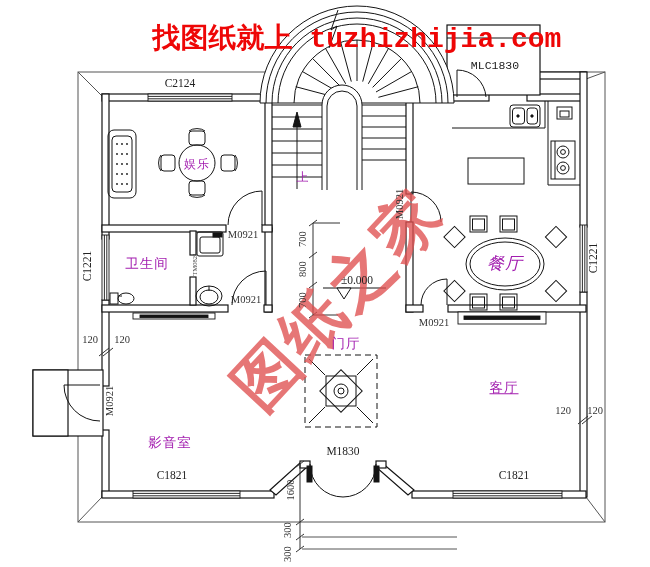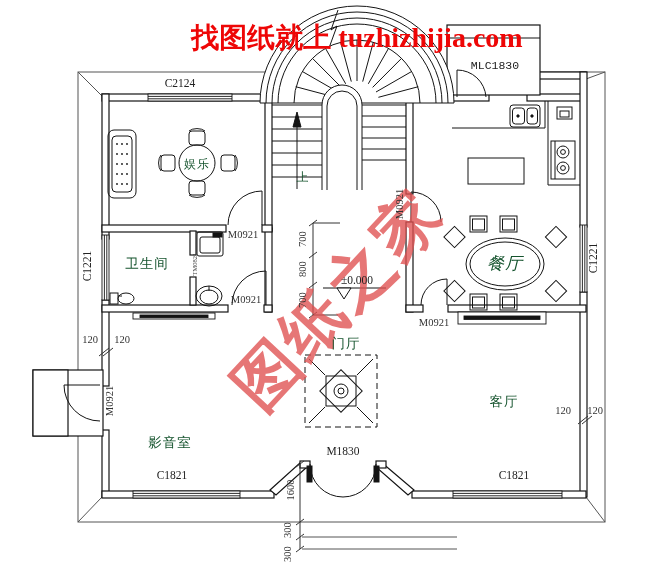--- a/index.html
+++ b/index.html
@@ -4,23 +4,23 @@
 <style>
   html,body{margin:0;padding:0;background:#fff;}
   .canvas{position:relative;width:650px;height:567px;background:#ffffff;overflow:hidden;
           font-family:"Liberation Serif","DejaVu Serif",serif;}
   .lbl{position:absolute;transform:translate(-50%,-50%);white-space:nowrap;color:#222;
        font-family:"Liberation Serif","DejaVu Serif",serif;line-height:1;}
   .v{transform:translate(-50%,-50%) rotate(-90deg);}
   .s6{font-size:6.5px;color:#444;}
   .s10{font-size:10.5px;color:#333;}
   .s11{font-size:11.5px;color:#222;}
-  .room{font-size:13.5px;color:#14532d;letter-spacing:1px;}
+  .room{font-size:13.5px;color:#a21caf;letter-spacing:1px;}
   .banner{position:absolute;transform:translate(-50%,-50%);font-size:28px;font-weight:bold;
-          color:#ee0606;white-space:nowrap;font-family:Liberation Serif, serif;}
+          color:#ee0606;white-space:nowrap;font-family:Liberation Mono, monospace;}
   .stamp{position:absolute;transform:translate(-50%,-50%) rotate(-47deg);font-size:64px;font-weight:bold;
          color:#e05050;opacity:0.78;white-space:nowrap;letter-spacing:4px;
          font-family:"DejaVu Serif",serif;}
   svg{position:absolute;left:0;top:0;}
 </style>
 </head>
 <body>
 
 <div class="canvas">
 
@@ -343,21 +343,21 @@
       <polygon points="337,288 351,288 344,299" fill="#ffffff"></polygon>
     </g>
   </svg>
 
   <span class="banner" style="left:357px;top:38px;">找图纸就上 tuzhizhijia.com</span>
   <span class="stamp" style="left:338px;top:299px;">图纸之家</span>
 
   <span class="lbl room" style="left:197px;top:164px;font-size:12px;">娱乐</span>
   <span class="lbl room" style="left:147px;top:264px;">卫生间</span>
   <span class="lbl room" style="left:505px;top:263px;font-size:17px;font-style:italic;">餐厅</span>
-  <span class="lbl room" style="left:504px;top:402px;">客厅</span>
+  <span class="lbl room" style="left:504px;top:388px;text-decoration:underline;">客厅</span>
   <span class="lbl room" style="left:170px;top:395px;margin-top:48px;">影音室</span>
   <span class="lbl room" style="left:346px;top:344px;">门厅</span>
   <span class="lbl room" style="left:303px;top:177px;font-size:12px;">上</span>
 
   <span class="lbl s11" style="left:180px;top:84px;">C2124</span>
   <span class="lbl s11" style="left:495px;top:66px;font-family:Liberation Mono, monospace;">MLC1830</span>
   <span class="lbl s11 v" style="left:88px;top:266px;">C1221</span>
   <span class="lbl s11 v" style="left:594px;top:258px;">C1221</span>
   <span class="lbl s11" style="left:172px;top:476px;">C1821</span>
   <span class="lbl s11" style="left:514px;top:476px;">C1821</span>

